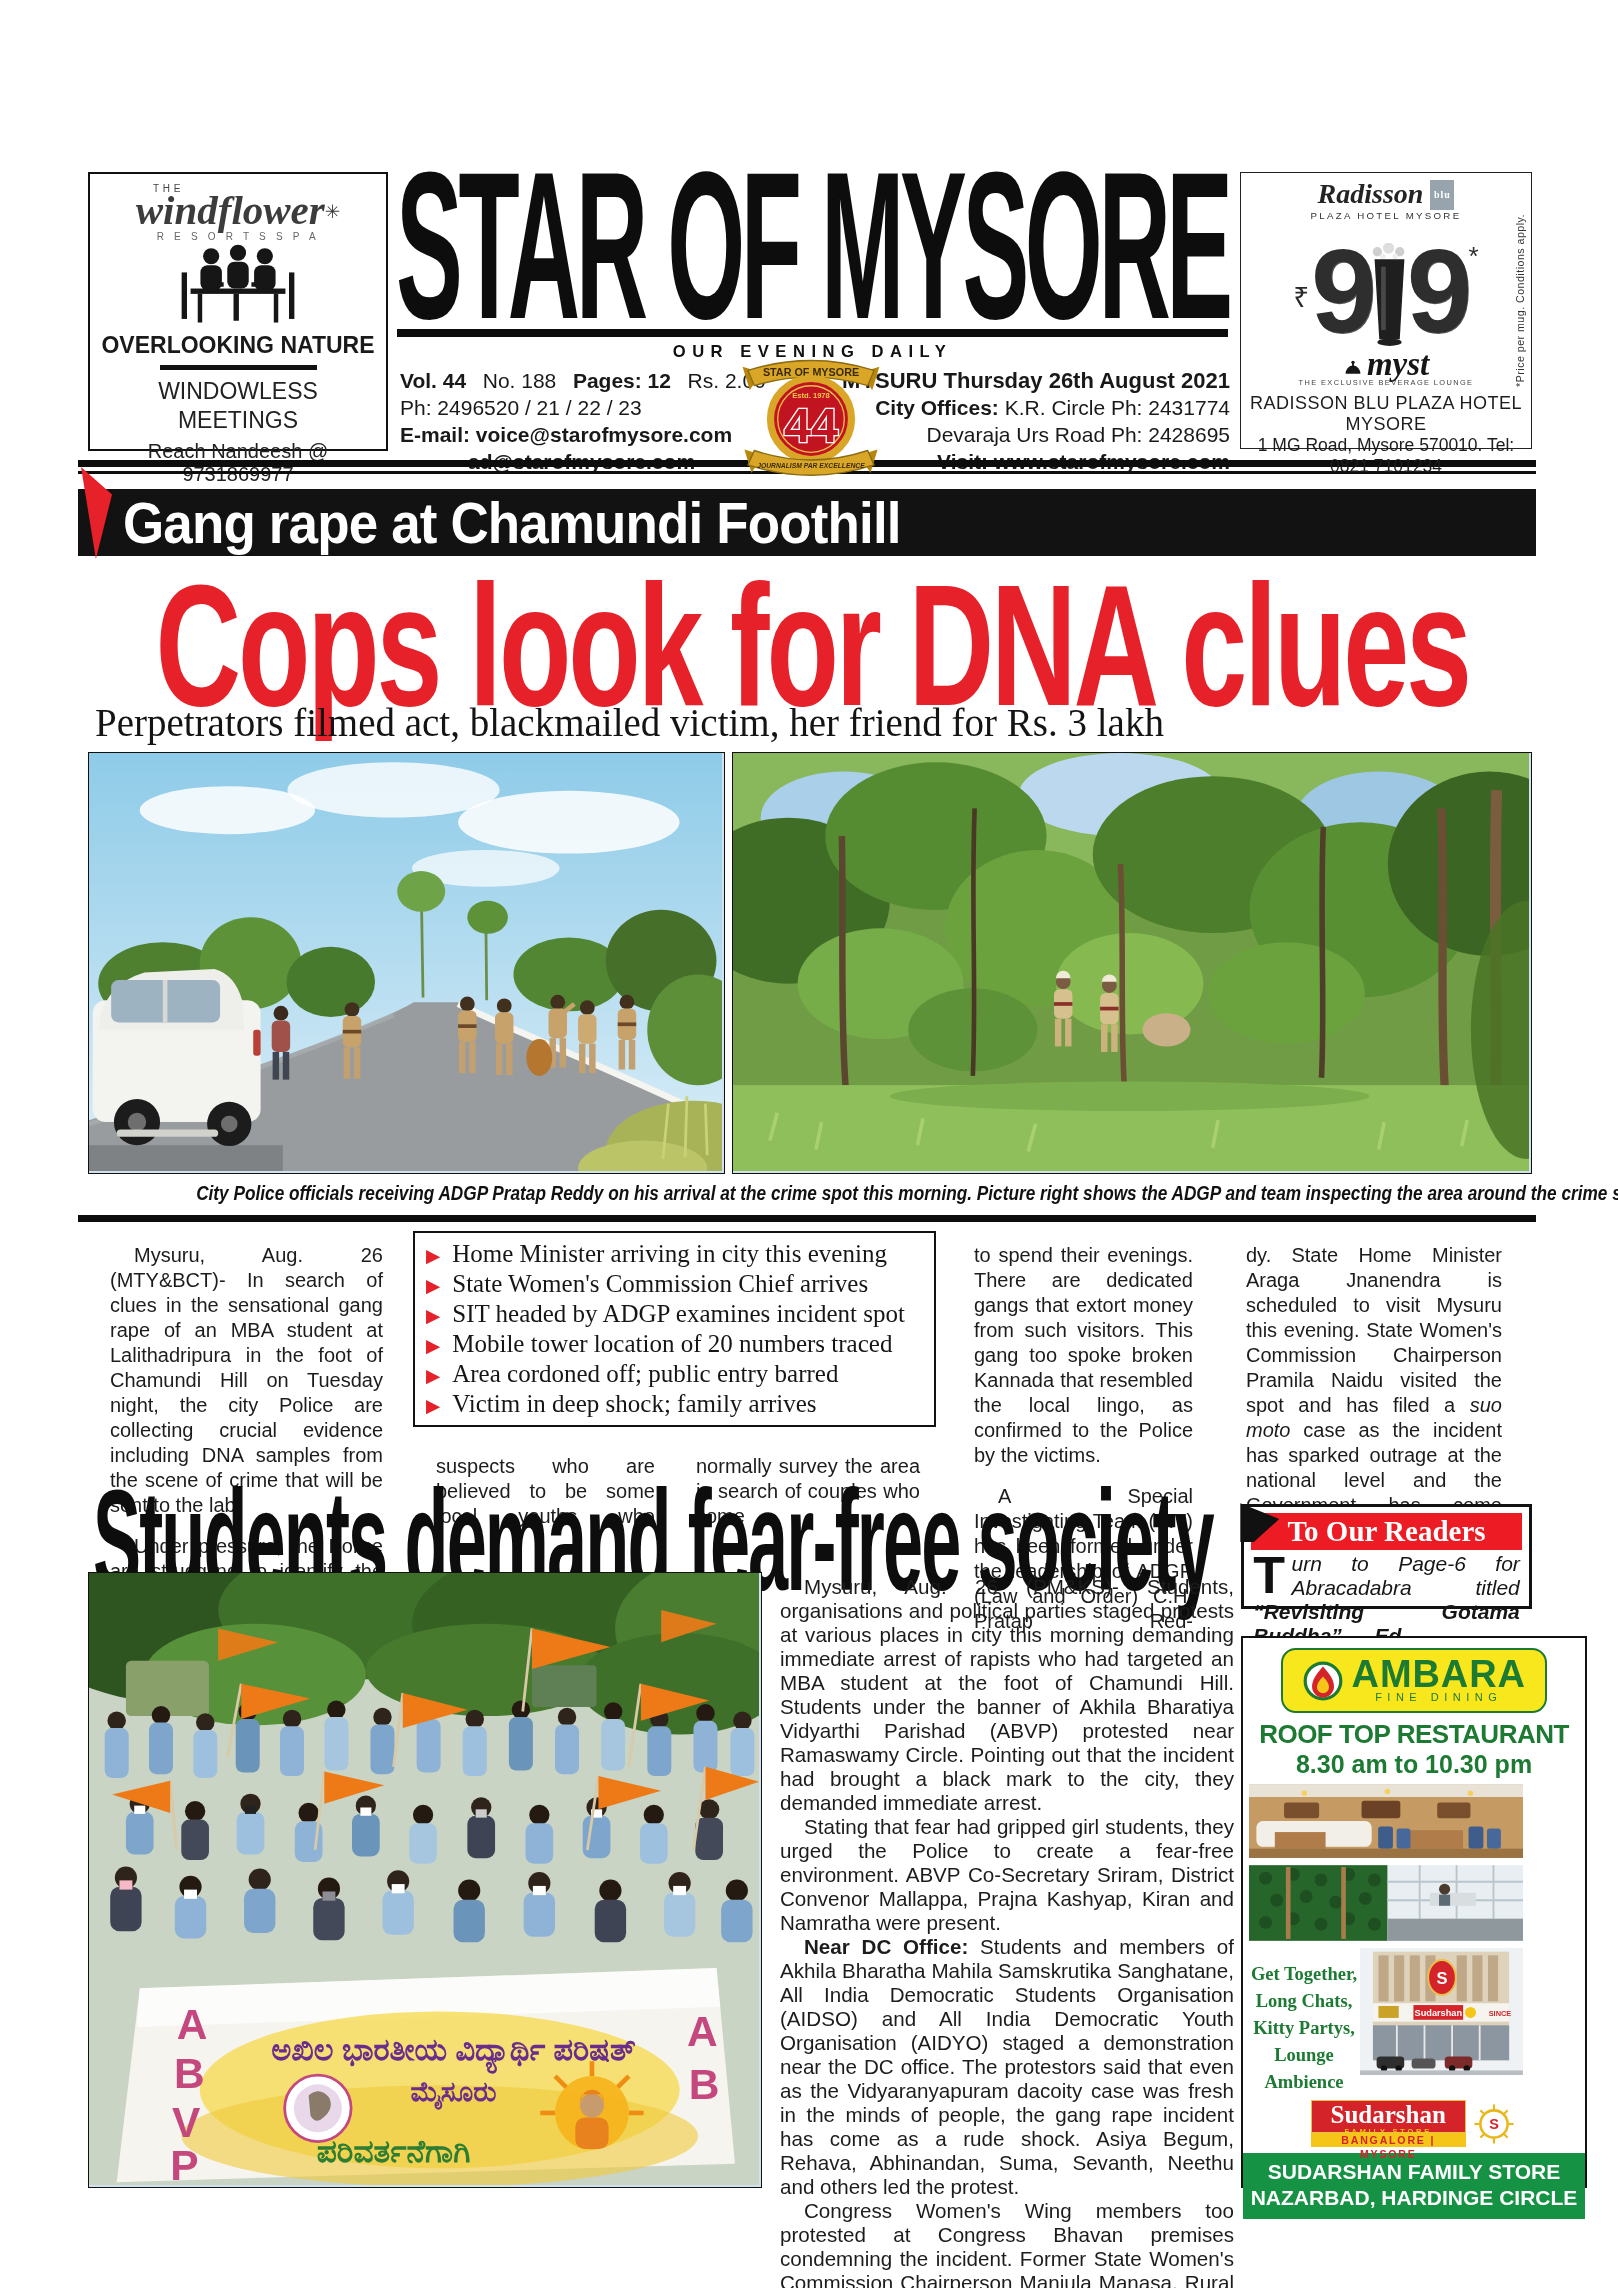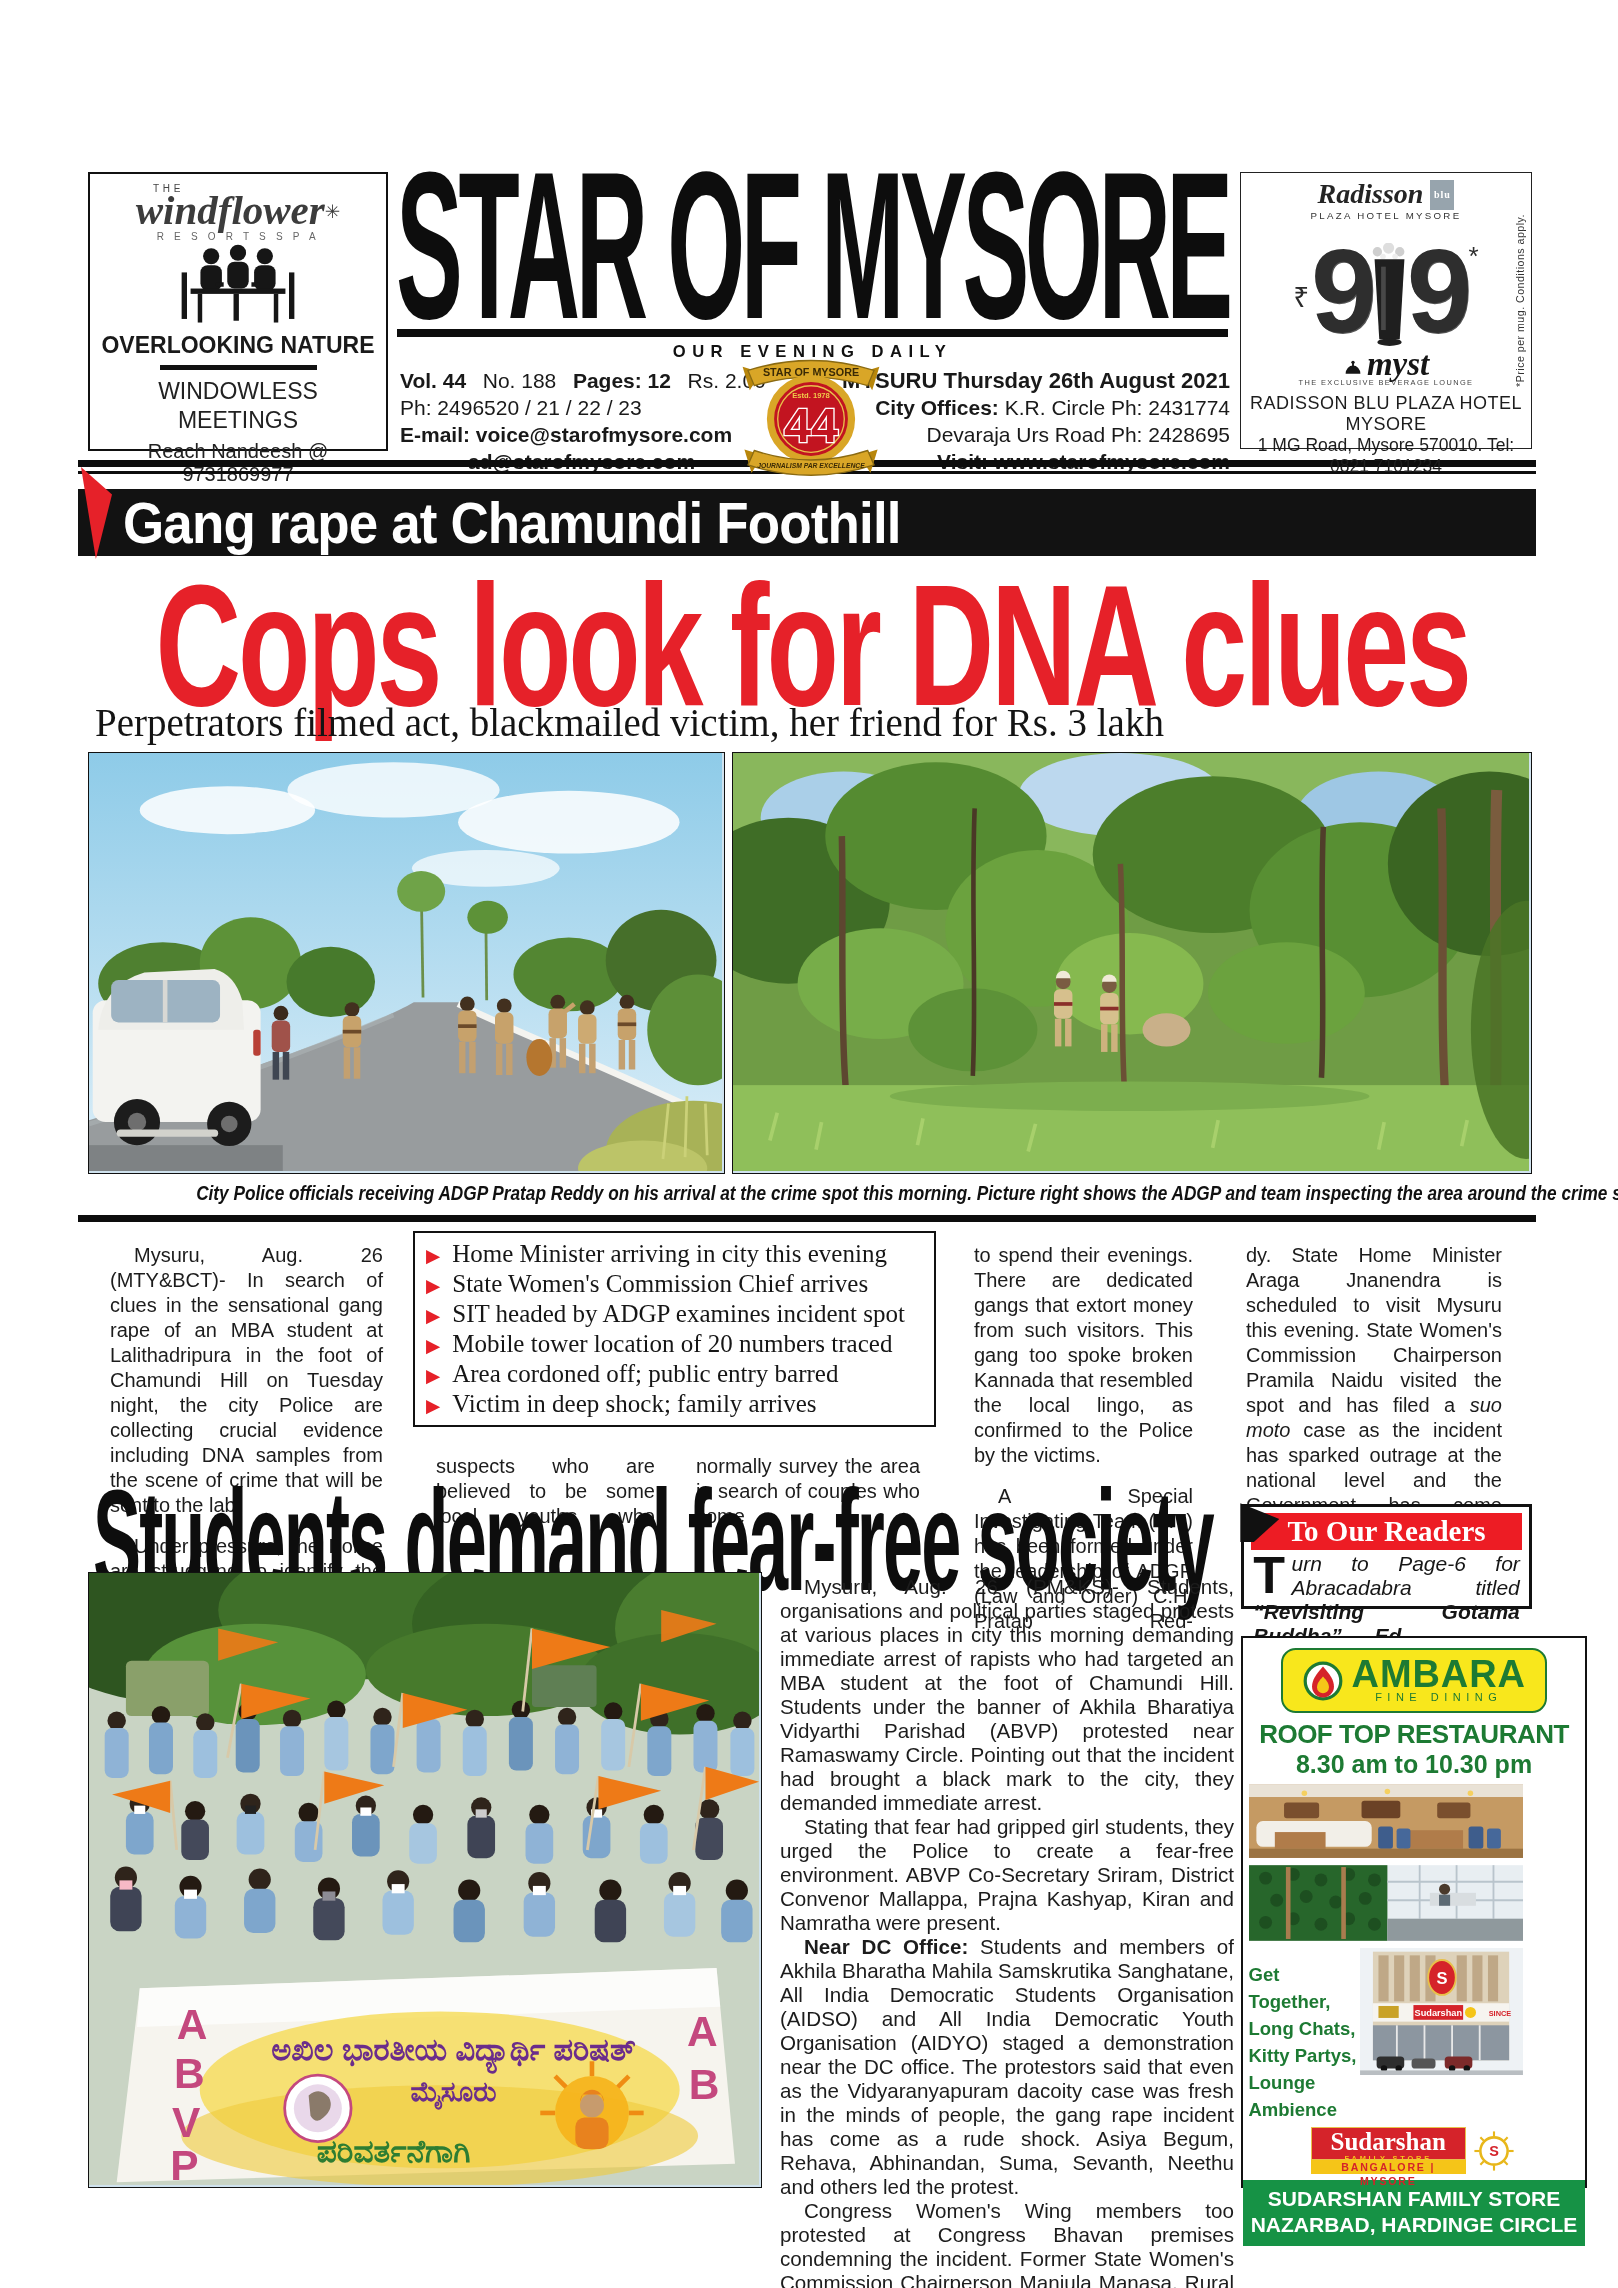--- a/index.html
+++ b/index.html
@@ -98,21 +98,21 @@
 
   
   .ambara{left:1241px;top:1636px;width:346px;height:552px;border:2.8px solid #111;box-sizing:border-box;background:#fff;padding:6.5px 5.5px 0;}
   .am-loz{position:relative;width:266px;height:65px;margin:3.7px auto 0;background:#f8e71c;border:2.8px solid #1d7a33;border-radius:14.8px;
           display:flex;align-items:center;justify-content:center;box-sizing:border-box;}
   .am-brand{font-size:38px;font-weight:800;color:#1d7a33;letter-spacing:0.9px;line-height:33px;text-align:center;}
   .am-sub{font-size:11px;letter-spacing:5.5px;color:#1d7a33;font-weight:400;text-align:center;}
   .am-l1{font-size:26px;font-weight:800;color:#1d7a33;text-align:center;margin-top:5.5px;letter-spacing:-0.5px;}
   .am-l2{font-size:25px;font-weight:800;color:#1d7a33;text-align:center;}
   .am-row{display:flex;margin-top:3.7px;}
-  .am-feats{width:111px;padding-top:13px;}
+  .am-feats{width:111px;text-align:center;padding-top:13px;font-family:Liberation Serif, serif;}
   .am-feat{font-size:18.5px;font-weight:700;color:#1d7a33;line-height:27px;}
   .am-logo-row{display:flex;justify-content:center;align-items:center;margin-top:4.6px;gap:5.5px;}
   .sud-box{width:155px;}
   .sud-red{background:#d5232a;border:1.8px solid #e8c04a;color:#fff;text-align:center;font-family:"Liberation Serif",serif;
            font-weight:700;font-size:25px;line-height:28px;height:31px;}
   .sud-red small{display:block;font-family:"Liberation Sans",sans-serif;font-size:7.4px;letter-spacing:2.8px;color:#f5c518;line-height:5.5px;}
   .sud-strip{background:#f5c518;color:#d5232a;font-weight:800;font-size:10.6px;text-align:center;letter-spacing:1.8px;line-height:14px;height:14px;}
   .am-footer{margin:5.5px -5.5px 0;background:#169245;color:#fff;text-align:center;font-weight:800;
              font-size:21px;line-height:26px;padding:6.5px 1.8px 7.4px;}
 </style>

